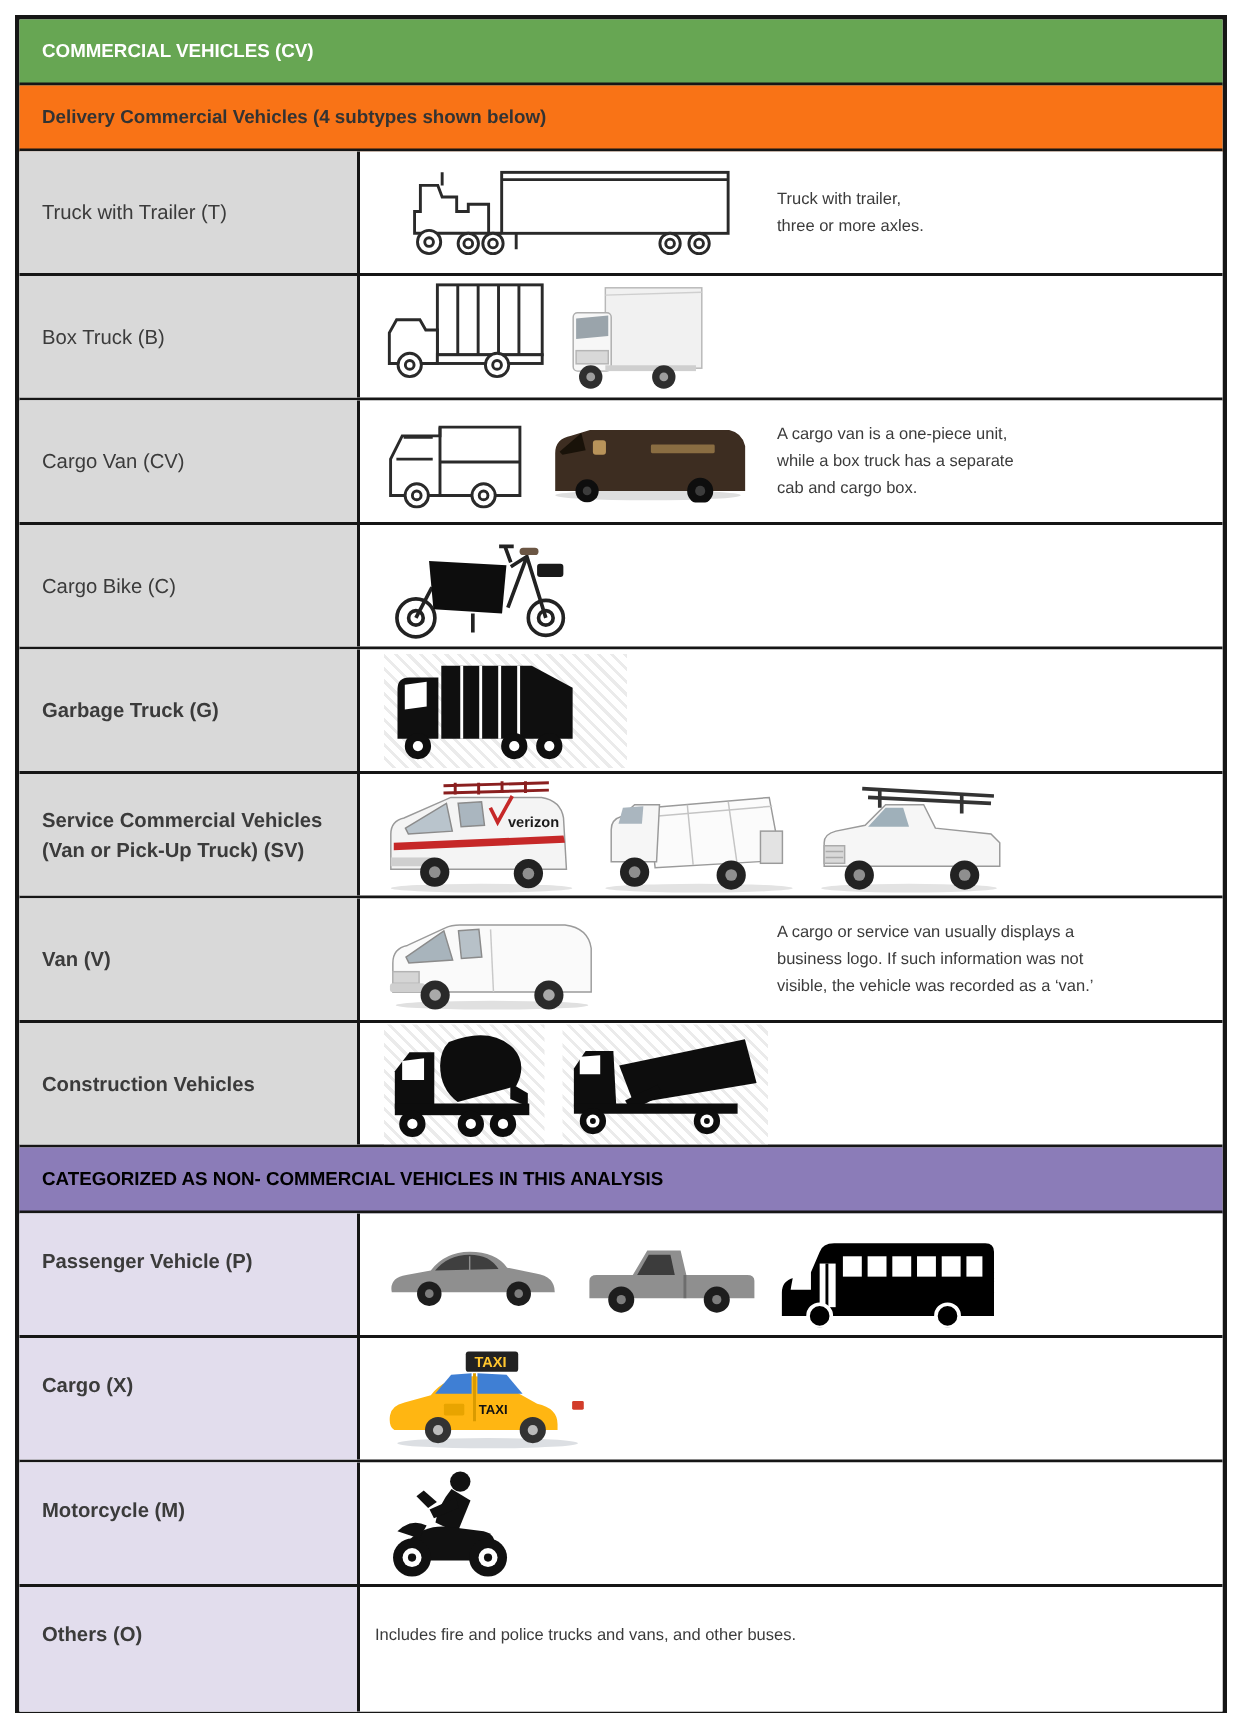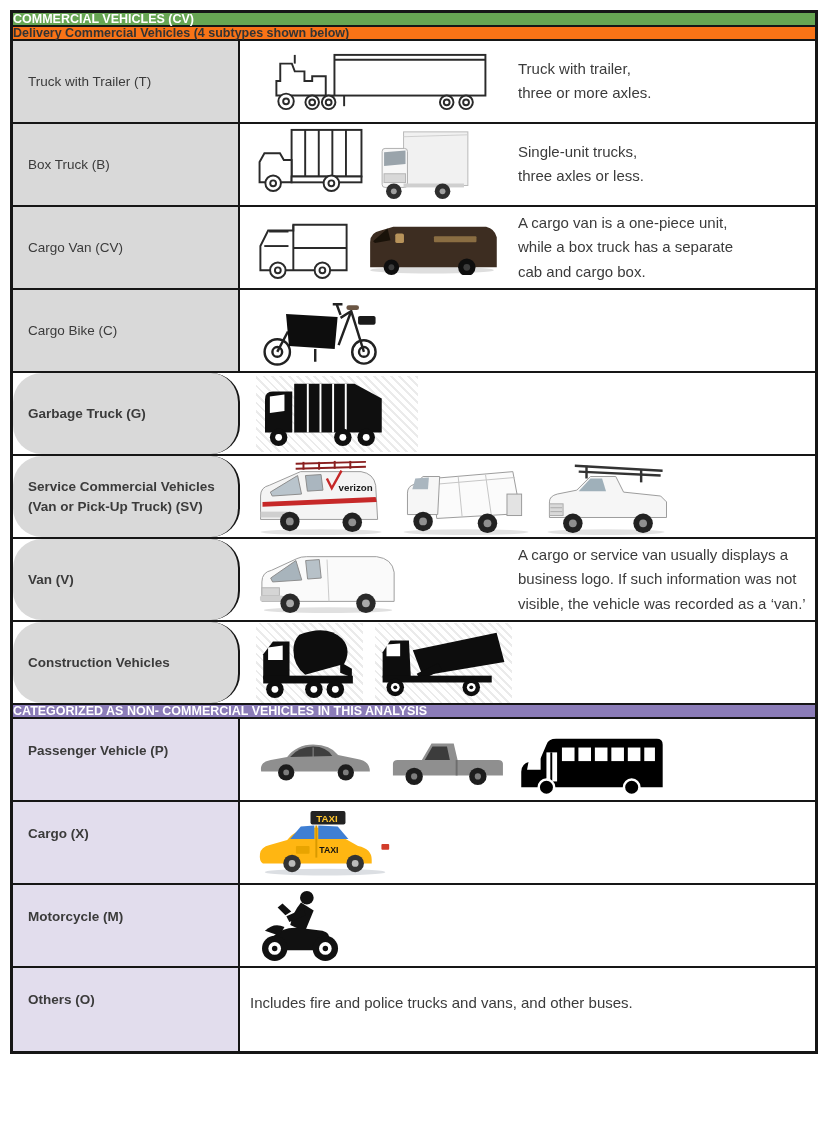--- a/index.html
+++ b/index.html
@@ -1,36 +1,36 @@
 <!DOCTYPE html>
 <html><head>
 <meta charset="utf-8">
 <style>
   * { margin:0; padding:0; box-sizing:border-box; }
   html,body { width:828px; height:1142px; background:#ffffff;
     font-family:"Liberation Sans", sans-serif; color:#3b3b3b; }
   .vtable { position:absolute; left:10px; top:10px; width:808px;
     border:3px solid #161616; background:#fff; }
-  .band { height:14px; display:flex; align-items:center; 
+  .band { height:44px; display:flex; align-items:center; padding-left:15px;
     font-size:12.5px; font-weight:bold; border-bottom:2px solid #161616; }
   .band-green  { background:#67a653; color:#ffffff; }
   .band-gray   { background:#f97316; color:#333333; }
-  .band-purple { background:#8b7cb8; color:#ffffff; }
+  .band-purple { background:#8b7cb8; color:#000000; }
   .row { display:flex; height:83px; border-bottom:2px solid #161616; background:#fff; }
   .row:last-child { border-bottom:none;justify-content:flex-end; }
   .label-cell { width:227px; flex:0 0 227px; background:#d9d9d9;
     border-right:2px solid #161616; padding:0 14px 0 15px;
     display:flex; align-items:center; font-size:13.5px; line-height:1.45; }
-  .label-cell.bold { font-weight:bold;border-radius:29px; }
+  .label-cell.bold { font-weight:bold; }
   .row.ncv .label-cell { background:#e2dded; align-items:flex-start; padding-top:22px; font-weight:bold; }
   .content-cell { flex:1; position:relative; overflow:hidden; }
   .images { position:absolute; left:16px; top:50%; transform:translateY(-50%);
     display:flex; align-items:flex-start; gap:12px; }
   .desc { position:absolute; left:278px; top:50%; transform:translateY(-50%);
-    width:305px; font-size:15px; line-height:1.65; white-space:pre-line; }
+    width:305px; font-size:11px; line-height:1.65; white-space:pre-line; }
   .row.full-desc .desc { left:10px; top:23px; transform:none; width:540px; }
   .hatch { background:repeating-linear-gradient(45deg,#ffffff 0 4px,#ebebeb 4px 6px);
     padding:2px; }
   svg { display:block; }
 </style>
 </head>
 <body>
 
 <div class="vtable">
 
@@ -93,22 +93,20 @@
           <rect x="4" y="22" width="26" height="40" rx="3" fill="#f7f7f7" stroke="#aeaeae"></rect>
           <polygon points="6,26 28,24 28,38 6,40" fill="#9aa4ab"></polygon>
           <rect x="6" y="48" width="22" height="9" fill="#d8d8d8" stroke="#b5b5b5"></rect>
           <rect x="26" y="58" width="62" height="4" fill="#cfcfcf"></rect>
           <circle cx="16" cy="66" r="8" fill="#2e2e2e"></circle>
             <circle cx="16" cy="66" r="3" fill="#9e9e9e"></circle>
           <circle cx="66" cy="66" r="8" fill="#2e2e2e"></circle>
             <circle cx="66" cy="66" r="3" fill="#9e9e9e"></circle>
         </svg>
       </div>
-      <div class="desc">Single-unit trucks,
-three axles or less.</div>
     </div>
   </div>
 
   <div class="row">
     <div class="label-cell">Cargo Van (CV)</div>
     <div class="content-cell">
       <div class="images">
         <svg viewBox="0 0 97 64" width="95" height="62">
           <g fill="#fff" stroke="#2a2a2a" stroke-width="2">
             <path d="M4,55 V30 l8,-16 h26 v-6 h55 v47 z"></path>

